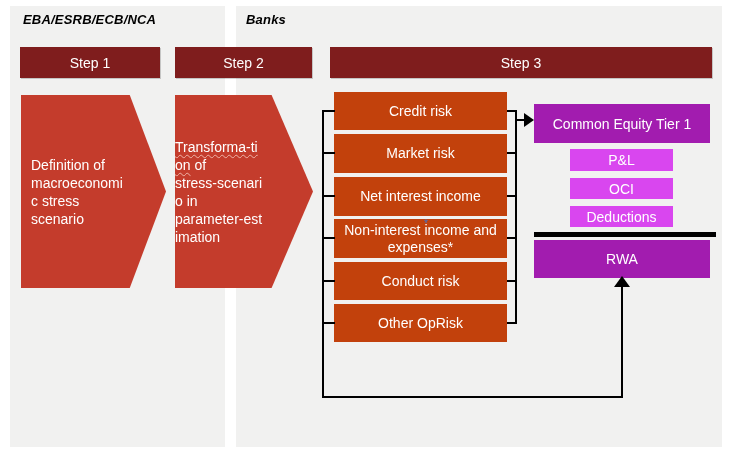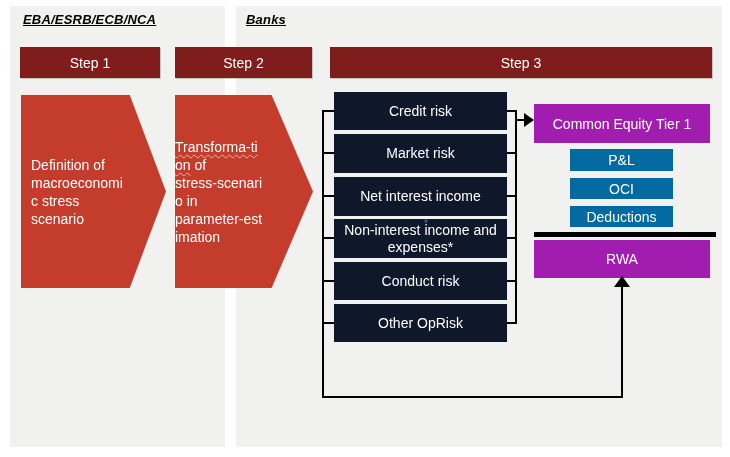--- a/index.html
+++ b/index.html
@@ -6,21 +6,21 @@
   .stage {
     position:relative; width:730px; height:457px; background:#ffffff;
     font-family:"Liberation Sans", sans-serif; overflow:hidden;
   }
   .panel { position:absolute; top:6px; height:441px; background:#f1f1f0; }
   .panel-authority { left:10px; width:215px; }
   .panel-banks { left:236px; width:486px; }
 
   .lane-header {
     position:absolute; top:12px; font-size:13px; font-weight:bold; font-style:italic;
-    color:#000; letter-spacing:0.2px;text-decoration:underline;
+    color:#000; letter-spacing:0.2px;
   }
 
   .step-bar {
     position:absolute; top:47px; height:31px; background:#7f1d1d; color:#fff;
     display:flex; align-items:center; justify-content:center; font-size:14px;
     box-shadow:1px 1px 0 rgba(0,0,0,0.18);
   }
 
   .chevron {
     position:absolute; background:#c43c2c; color:#fff;
@@ -36,30 +36,30 @@
   .chev-transform .chev-text { padding-left:0; width:110px; }
   .chev-simplified .chev-text { width:240px; }
   .pre { white-space:pre-line; }
   .squiggle {
     text-decoration:underline; text-decoration-style:wavy;
     text-decoration-color:#efb3a7; text-decoration-thickness:1px;
     text-underline-offset:2px;
   }
 
   .risk-box {
-    position:absolute; left:334px; width:173px; background:#0f172a; color:#fff;
+    position:absolute; left:334px; width:173px; background:#c2410c; color:#fff;
     display:flex; align-items:center; justify-content:center; text-align:center;
     font-size:14px; line-height:17px;
   }
   .cap-red {
     position:absolute; left:534px; width:176px; background:#a21caf; color:#fff;
     display:flex; align-items:center; justify-content:center; font-size:14px;
   }
   .cap-gray {
-    position:absolute; left:570px; width:103px; background:#0369a1; color:#fff;
+    position:absolute; left:570px; width:103px; background:#d946ef; color:#fff;
     display:flex; align-items:center; justify-content:center; font-size:14px;
   }
   .ratio-divider { position:absolute; left:534px; top:232px; width:182px; height:5px; background:#000; }
 
   .line { position:absolute; background:#000; }
   .ah { position:absolute; width:0; height:0; }
   .ah-right { border-top:7px solid transparent; border-bottom:7px solid transparent; border-left:10px solid #000; }
   .ah-up { border-left:8px solid transparent; border-right:8px solid transparent; border-bottom:11px solid #000; }
 
   .comment-marker { position:absolute; left:424px; top:219px; color:#4472c4; font-size:10px; line-height:10px; }

